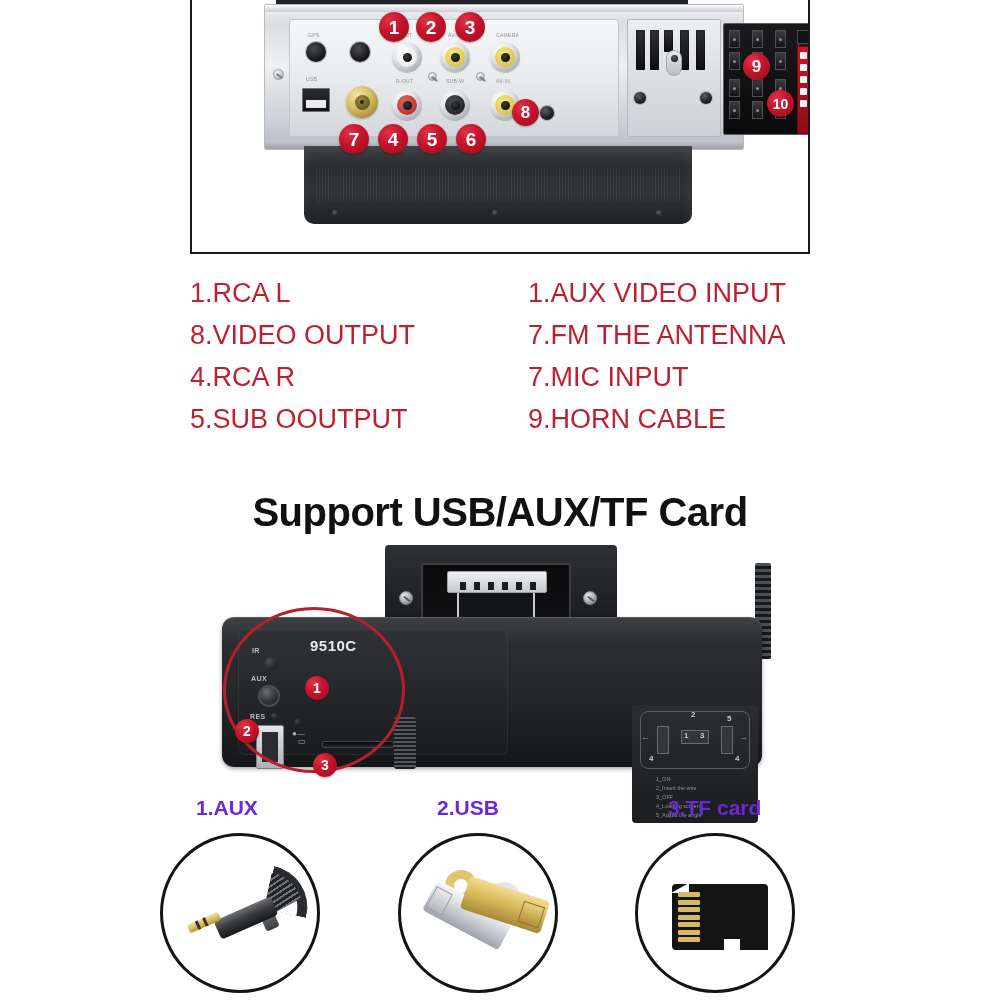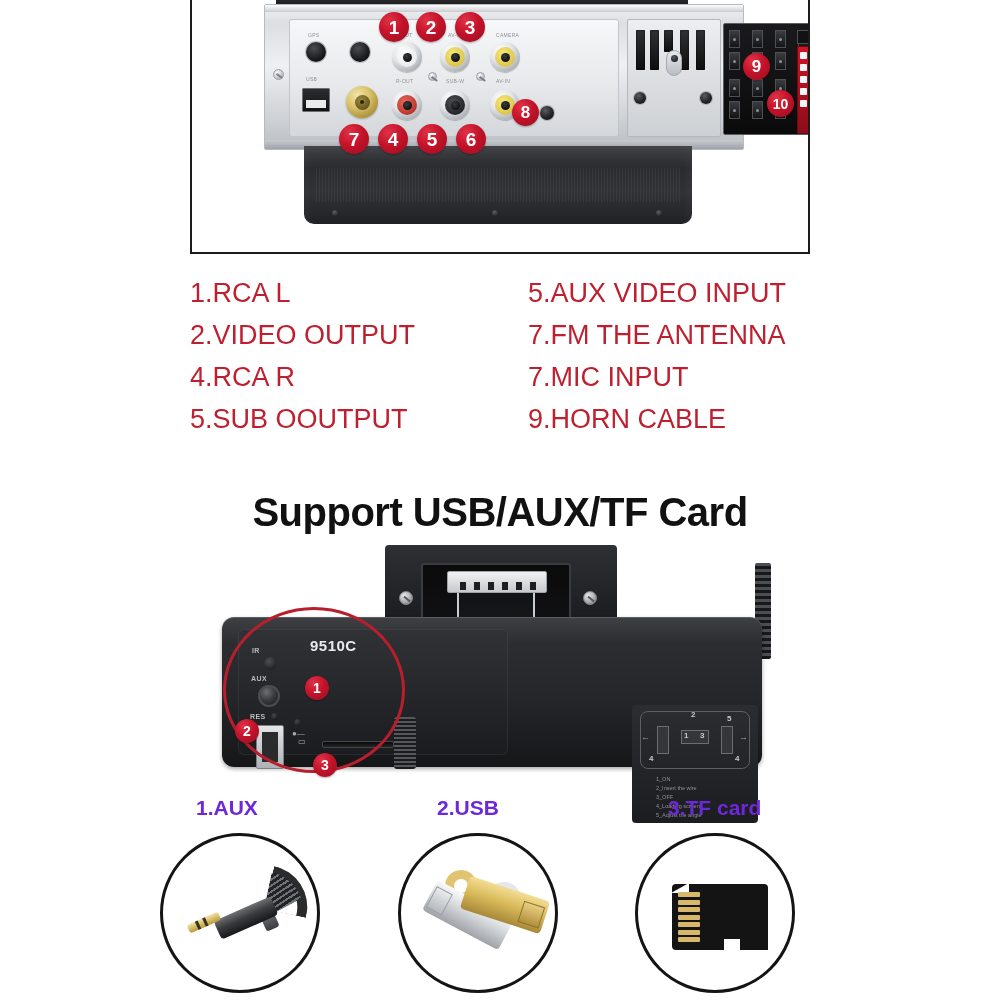--- a/index.html
+++ b/index.html
@@ -608,26 +608,26 @@
       <div class="badge b-md" style="left:320px; top:101px;">8</div>
 
       <div class="badge b-md" style="left:551px; top:55px;">9</div>
       <div class="badge b-md" style="left:535px; top:92px; font-size:14px;margin-left:40px;">10</div>
     </div>
   </div>
 
   <div class="legend">
     <div class="col left">
       <div class="item">1.RCA L</div>
-      <div class="item">2.VIDEO OUTPUT</div>
+      <div class="item">8.VIDEO OUTPUT</div>
       <div class="item">4.RCA R</div>
       <div class="item">5.SUB OOUTPUT</div>
     </div>
     <div class="col right">
-      <div class="item">5.AUX VIDEO INPUT</div>
+      <div class="item">1.AUX VIDEO INPUT</div>
       <div class="item">7.FM THE ANTENNA</div>
       <div class="item">7.MIC INPUT</div>
       <div class="item">9.HORN CABLE</div>
     </div>
   </div>
 
   <div class="heading">Support USB/AUX/TF Card</div>
 
   <div class="unit2-wrap">
 

